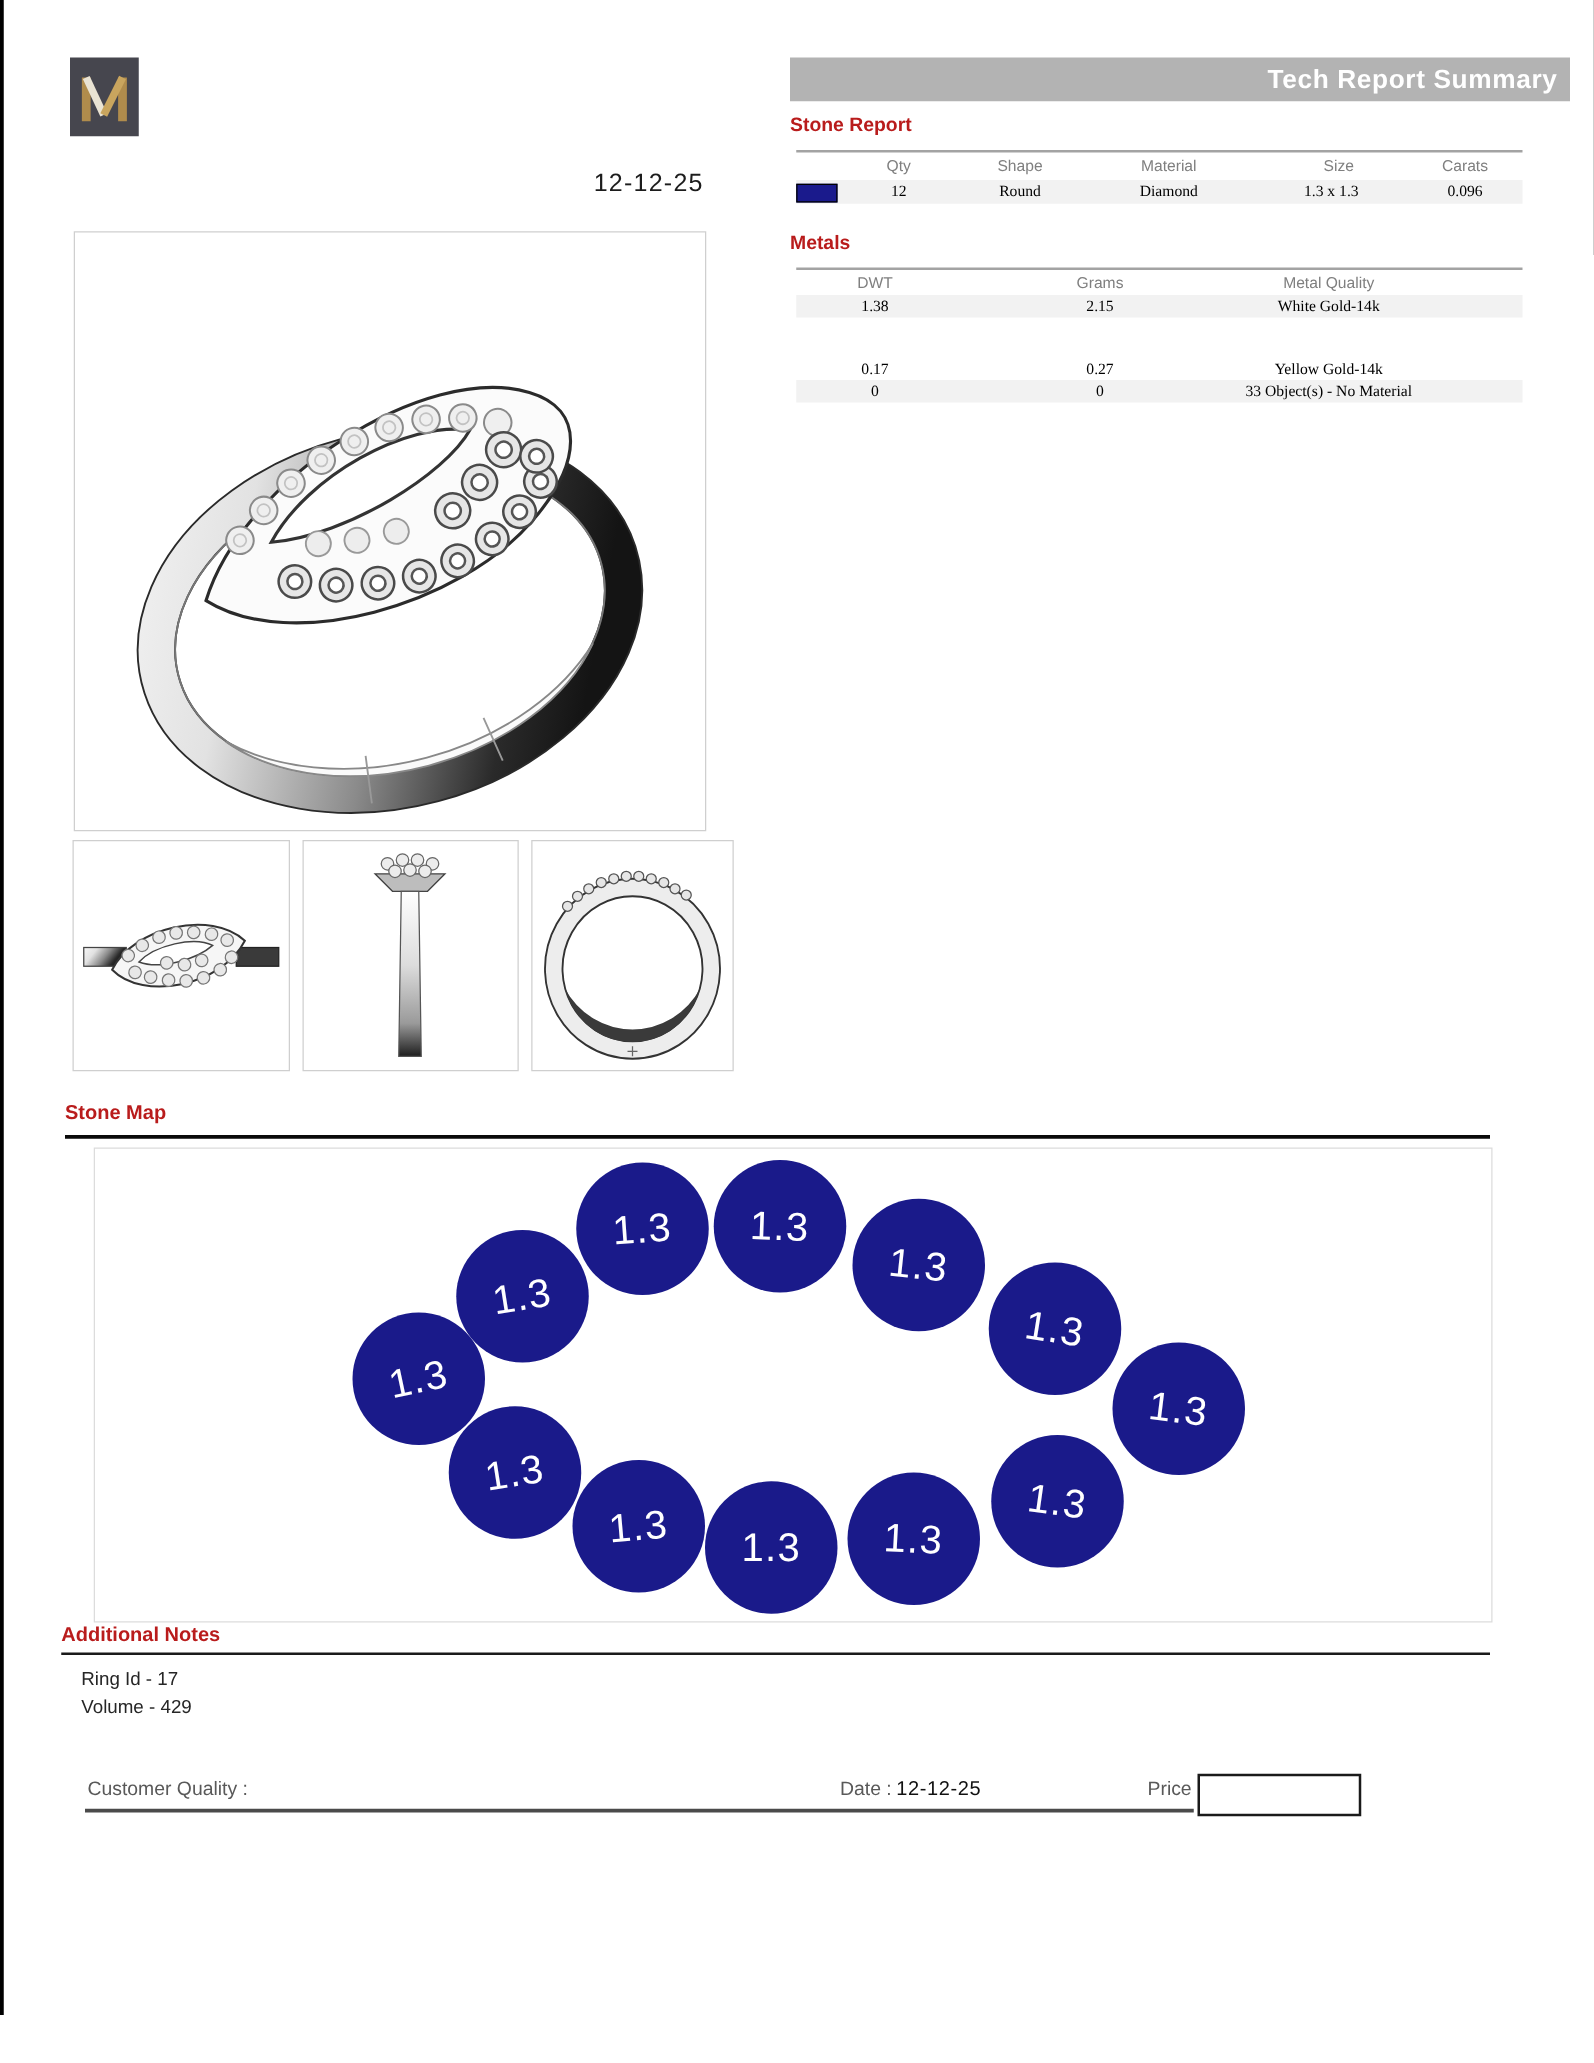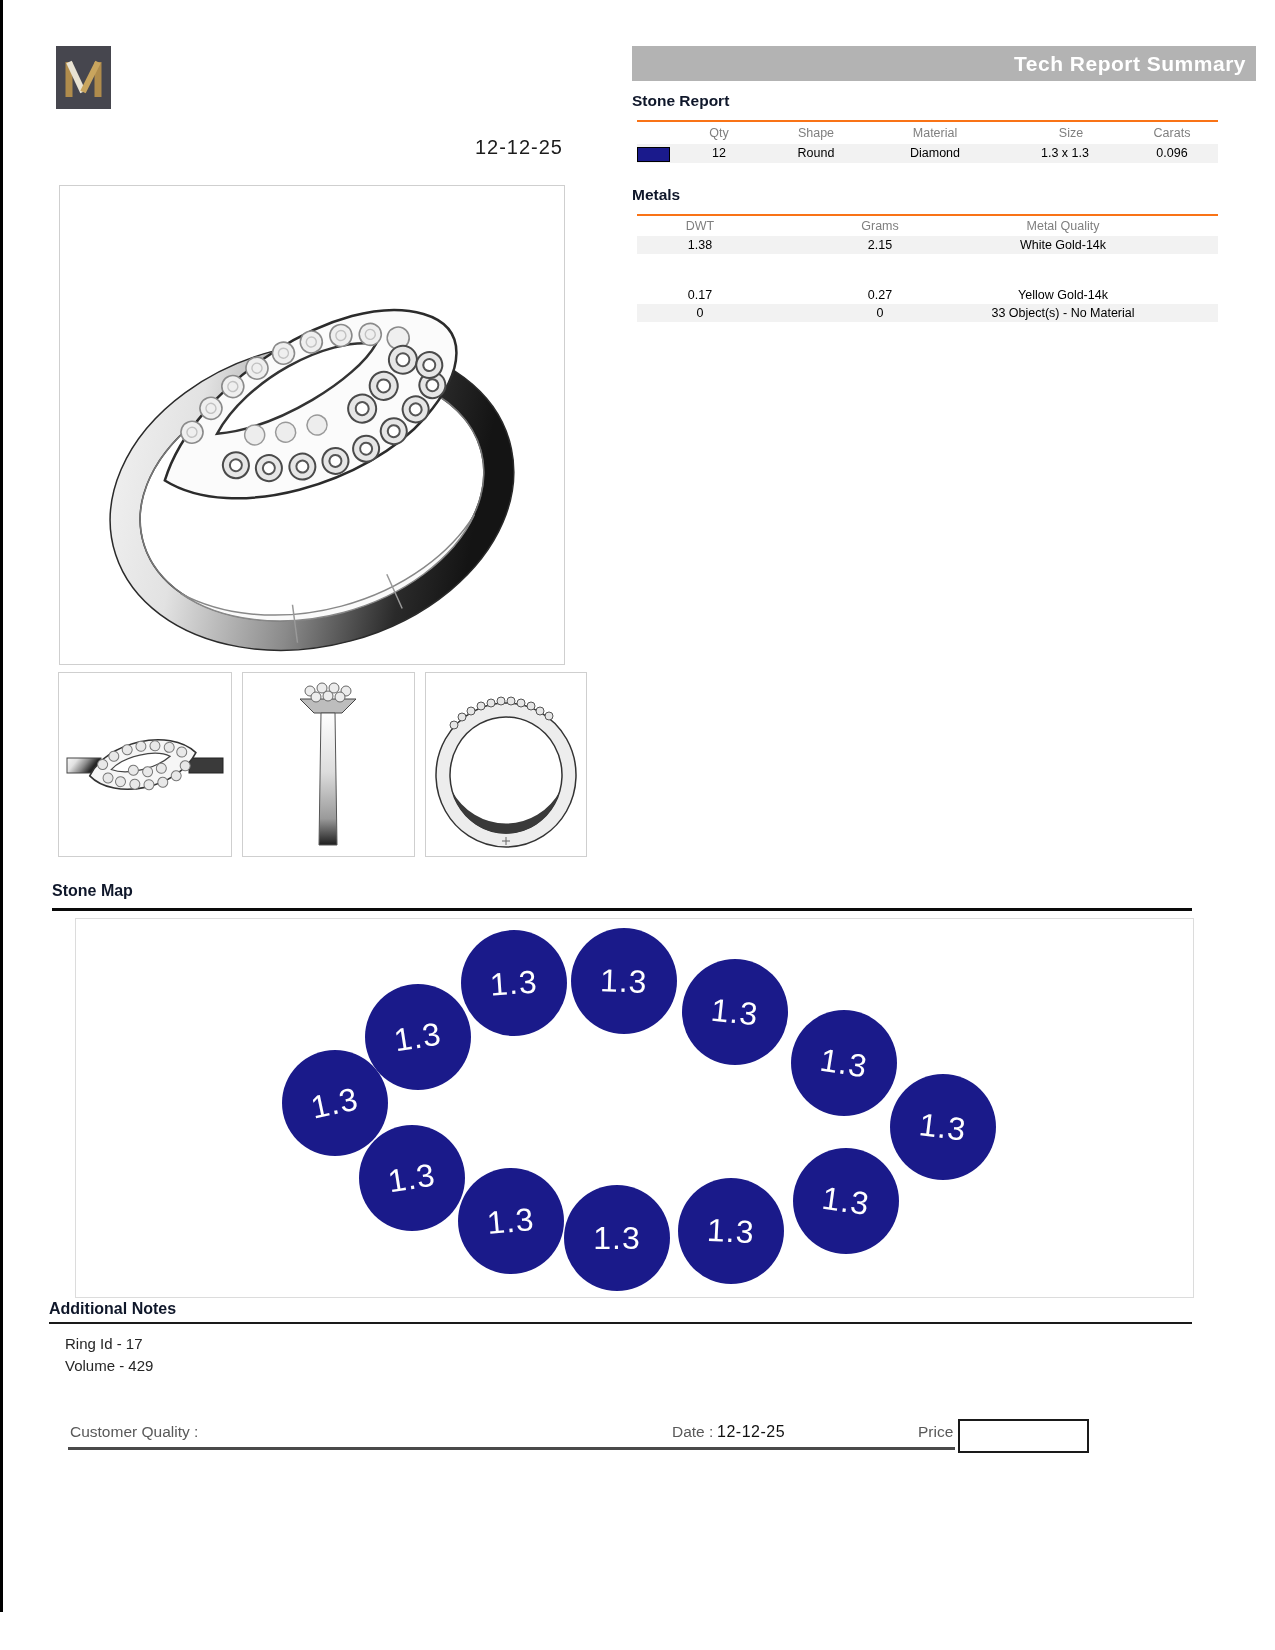--- a/index.html
+++ b/index.html
@@ -8,27 +8,27 @@
   .abs{position:absolute;}
   
   #edge-strip{left:0;top:0;width:3px;height:1612px;background:#000;}
   
   #logo{left:56px;top:46px;width:55px;height:63px;background:#46464e;}
   
   #top-date{left:380px;top:136px;width:183px;text-align:right;font-size:20px;color:#1c1c1c;letter-spacing:1px;}
   
   #header-bar{left:632px;top:46px;width:624px;height:35px;background:#b3b3b3;}
   #header-bar .t{position:absolute;right:10px;top:0;line-height:35px;font-size:21px;font-weight:bold;color:#fff;letter-spacing:.5px;}
-  .section-h{font-weight:bold;color:#0f172a;font-size:15.5px;}
-  
-  .tbl{position:absolute;width:581px;border-top:2px solid #f97316;}
+  .section-h{font-weight:bold;color:#b91c1c;font-size:15.5px;}
+  
+  .tbl{position:absolute;width:581px;border-top:2px solid #a3a3a3;}
   .trow{position:relative;width:100%;}
   .cell{position:absolute;transform:translateX(-50%);white-space:nowrap;font-size:12.5px;line-height:inherit;}
   .hcell{color:#7f7f7f;}
-  .dcell{color:#000;}
+  .dcell{color:#000;font-family:Liberation Serif, serif;}
   .stripe{background:#f2f2f2;}
   #stone-swatch{position:absolute;left:0;top:3px;width:31px;height:13px;border:1px solid #000;}
   
   .imgbox{border:1px solid #cfcfcf;background:#fff;}
   
   #stone-map-underline{left:52px;top:908px;width:1140px;height:2.5px;background:#0a0a0a;}
   #stone-map-box{left:75px;top:918px;width:1117px;height:378px;border:1px solid #dcdcdc;background:#fff;overflow:hidden;}
   .stone{position:absolute;width:106px;height:106px;border-radius:50%;display:flex;align-items:center;justify-content:center;}
   .stone span{color:#fff;font-size:32px;letter-spacing:1px;display:block;}
   

